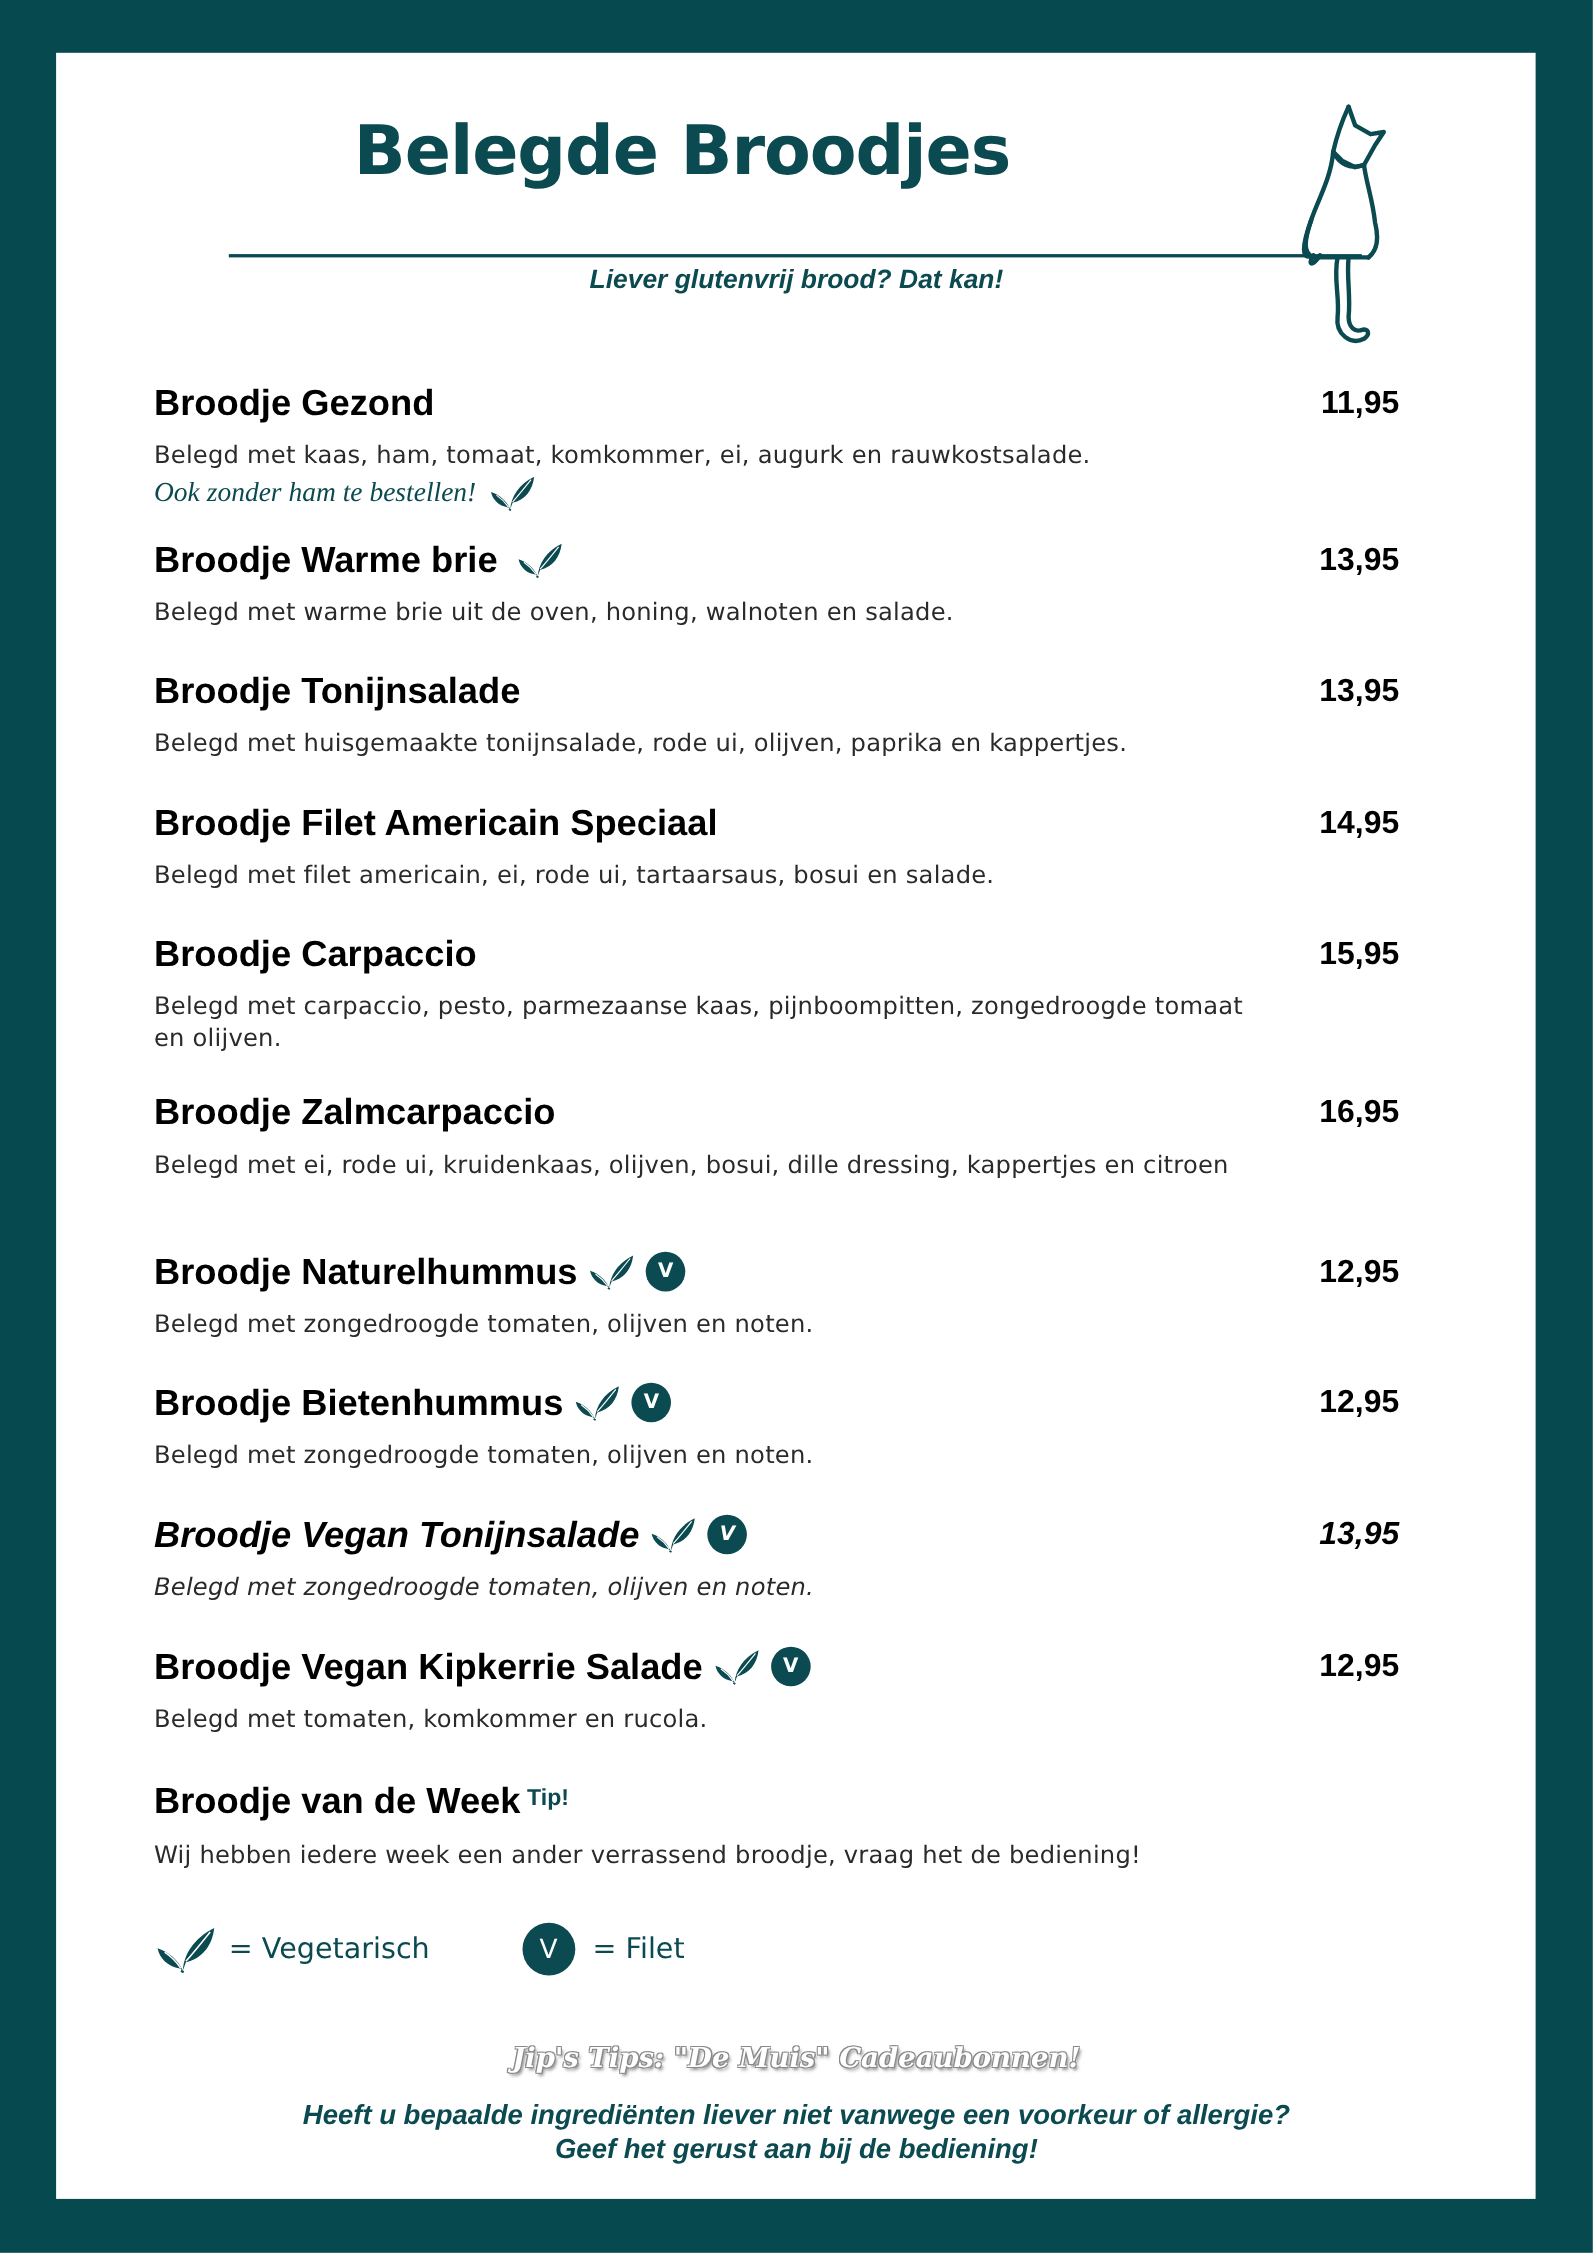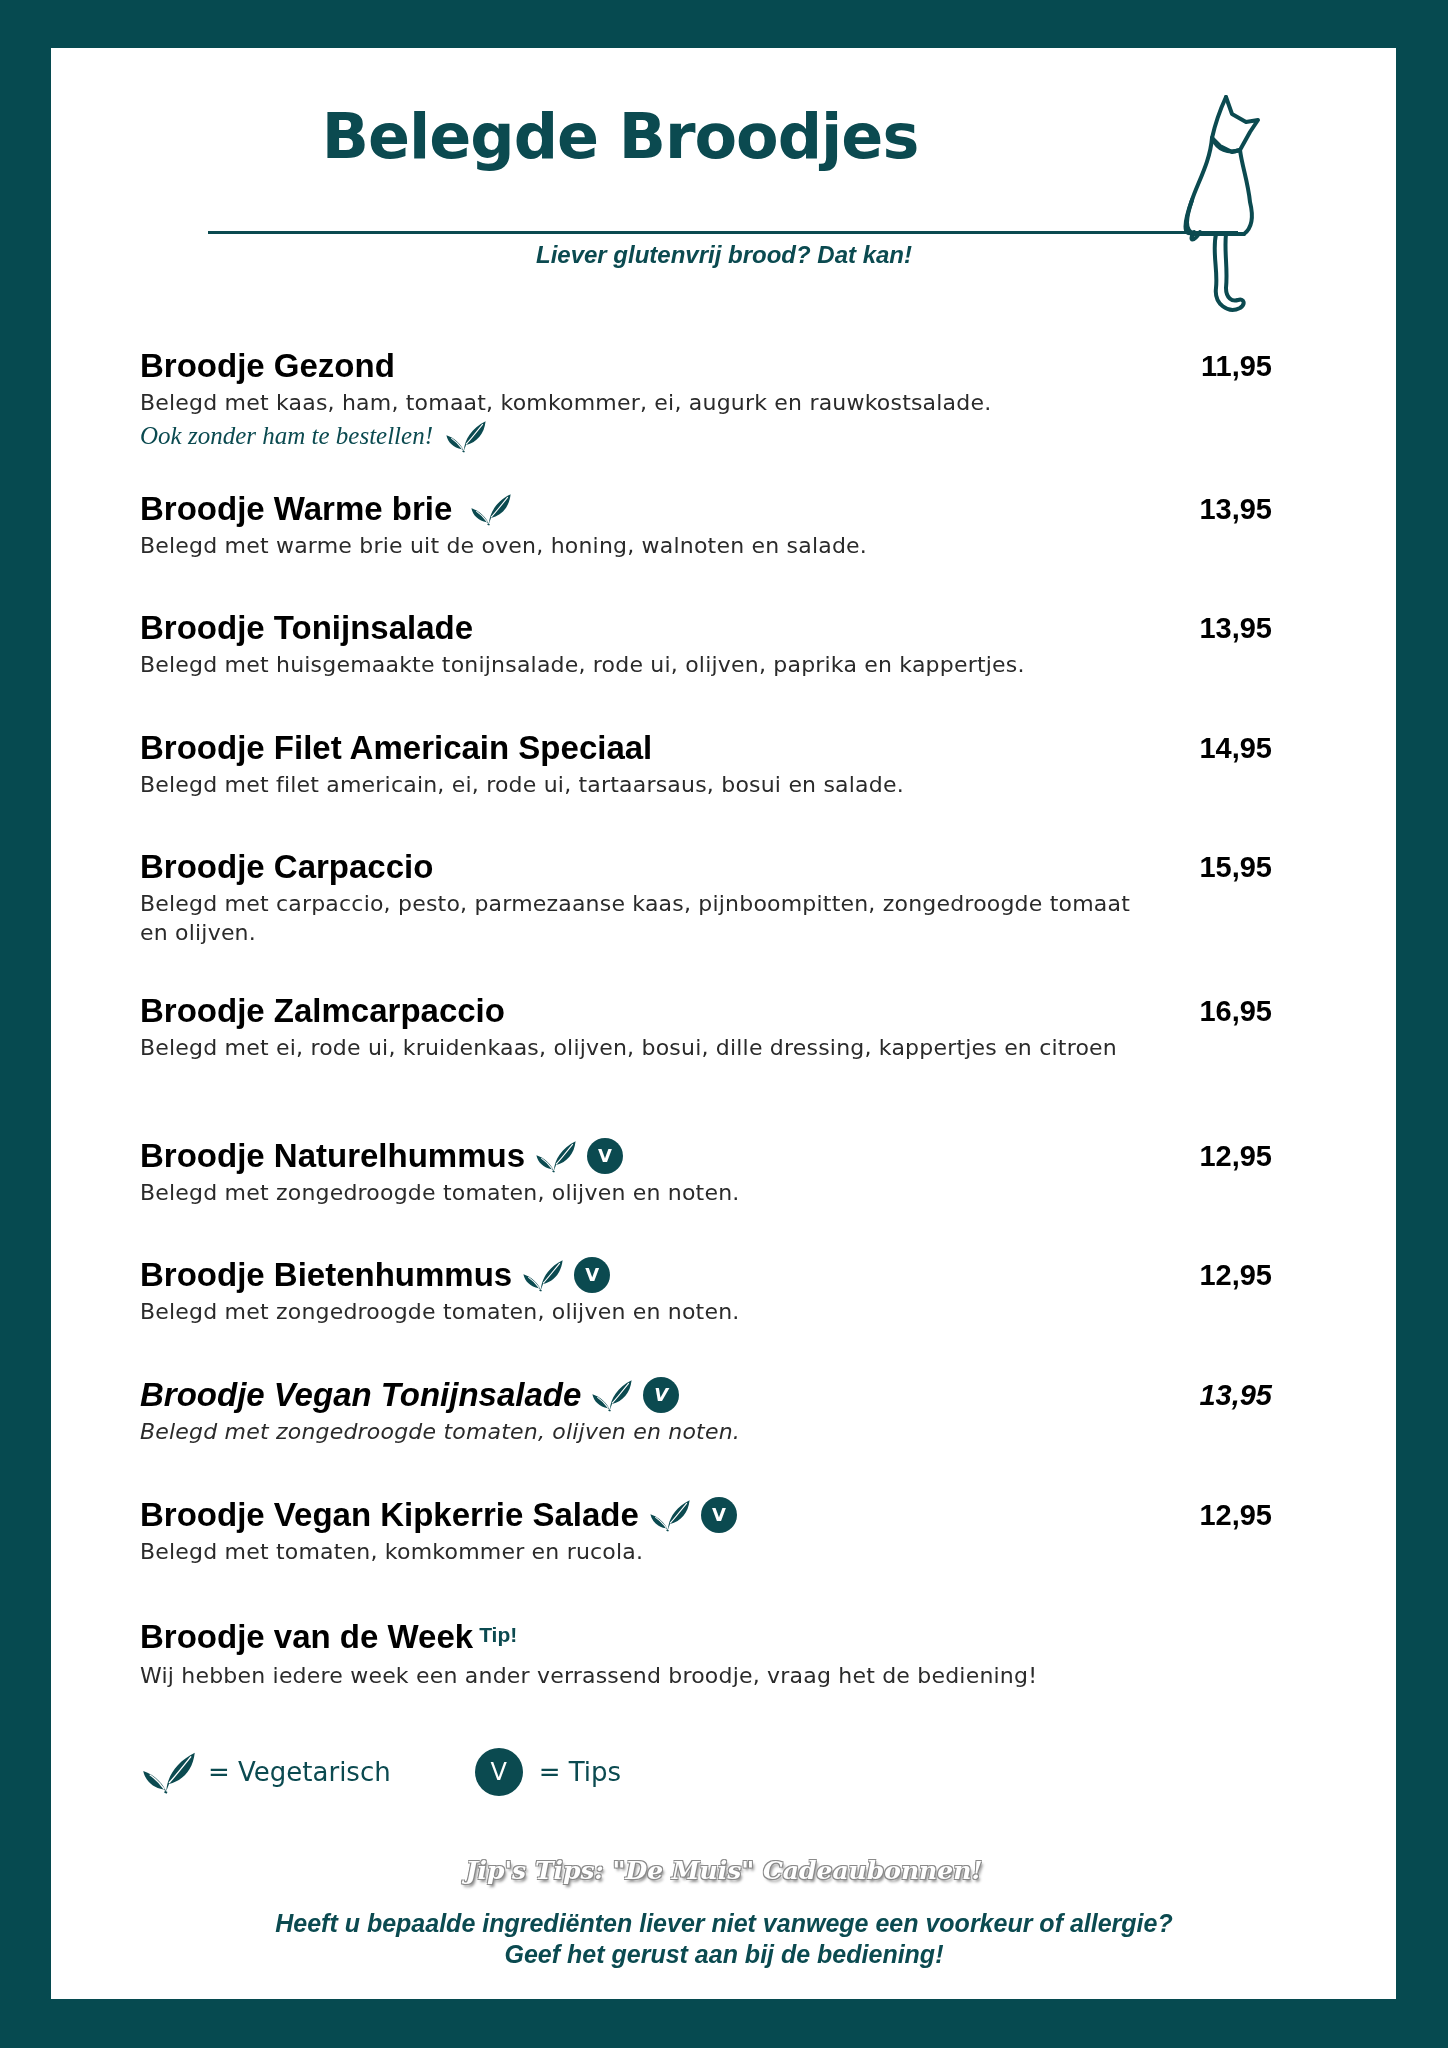--- a/index.html
+++ b/index.html
@@ -75,21 +75,21 @@
     line-height: 40px;
     color: #000000;
   }
   .item-desc {
     font-family: "DejaVu Sans", sans-serif;
     font-size: 22px;
     line-height: 29px;
     color: #2a2a2a;
     width: 1010px;
     letter-spacing: 0.2px;
-    margin-top: 2px;
+    margin-top: 14px;
   }
   .item-note {
     font-family: "Liberation Serif", serif;
     font-style: italic;
     font-size: 25px;
     line-height: 32px;
     color: #0b4a50;
     display: flex;
     align-items: center;
     gap: 12px;
@@ -320,21 +320,21 @@
   <div class="legend-veg">
     <span class="leaf">
         <svg>
           <use href="#leaf-sym"></use>
         </svg>
       </span>
     <span>= Vegetarisch</span>
   </div>
   <div class="legend-vegan">
     <span class="vegan-badge">V</span>
-    <span>= Tips</span>
+    <span>= Filet</span>
   </div>
 </div>
 
 <div class="jips-tips">Jip's Tips: "De Muis" Cadeaubonnen!</div>
 
 <div class="footer">
   <div>Heeft u bepaalde ingrediënten liever niet vanwege een voorkeur of allergie?</div>
   <div>Geef het gerust aan bij de bediening!</div>
 </div>
 

